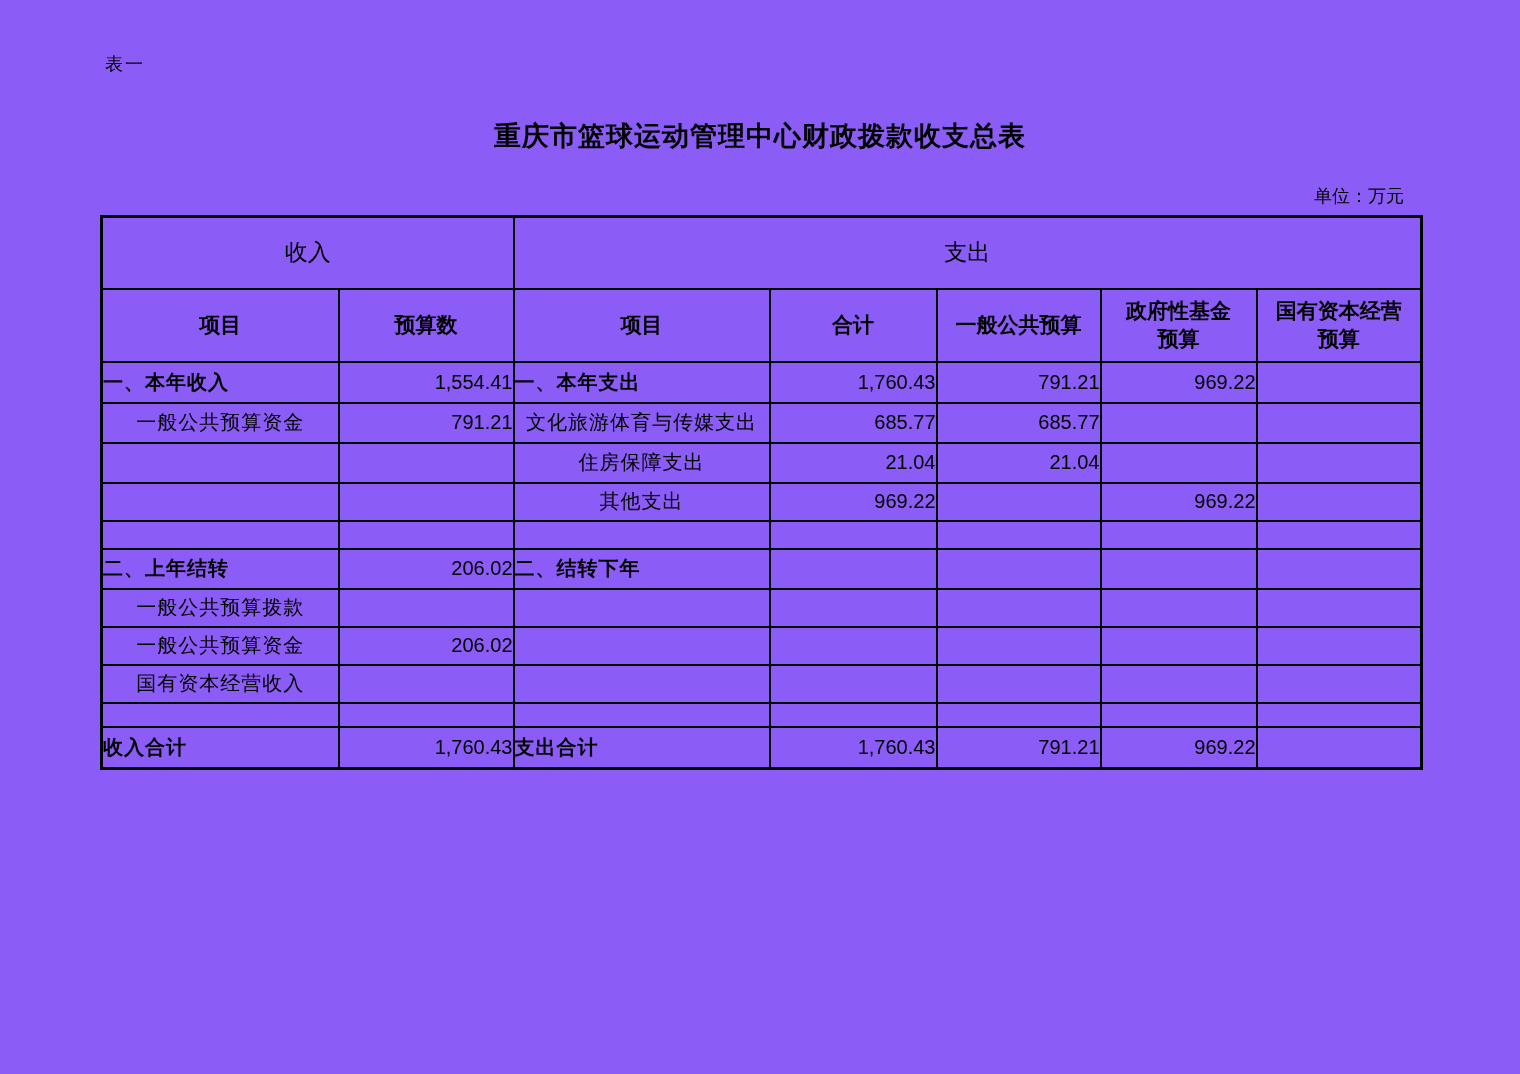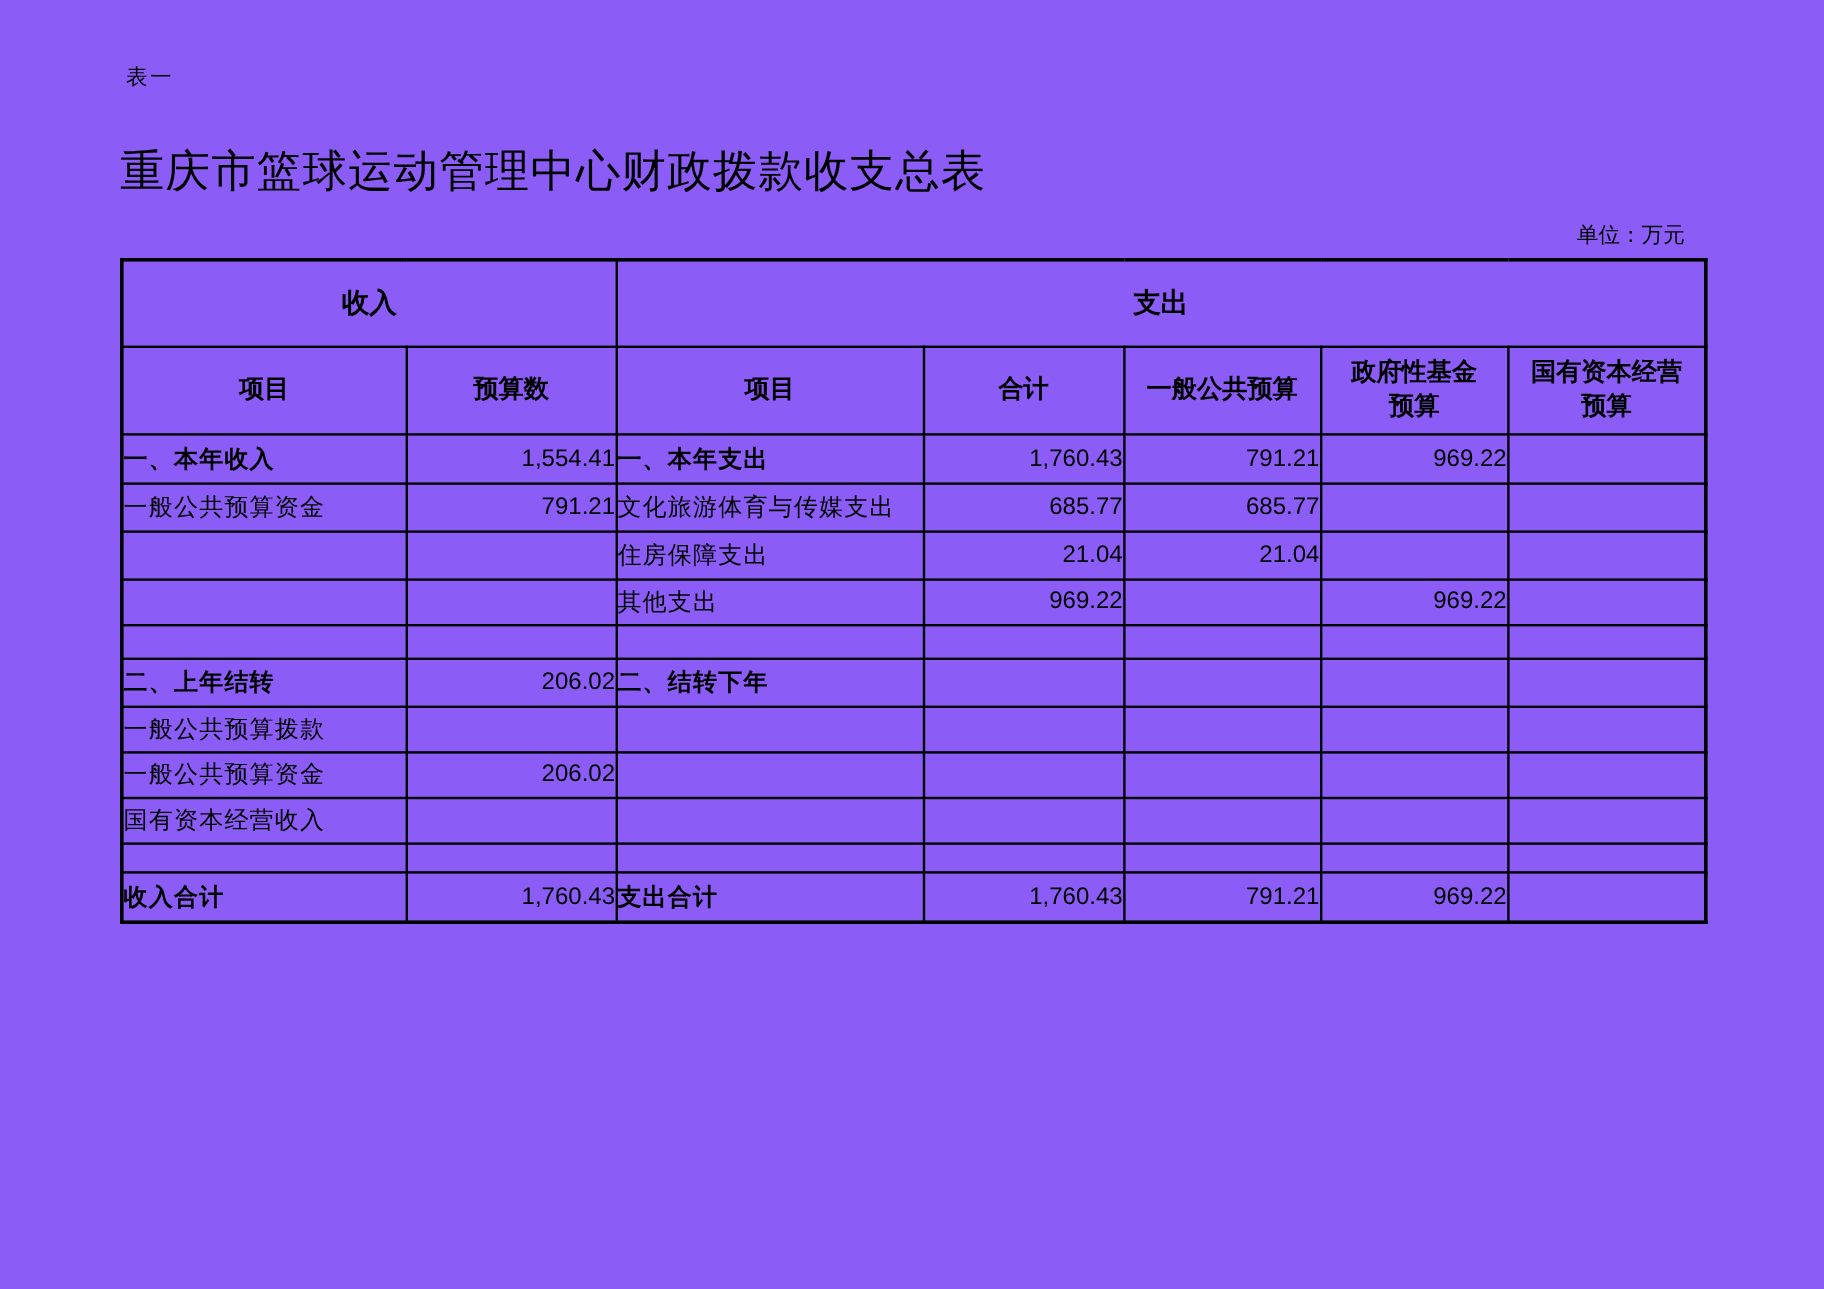--- a/index.html
+++ b/index.html
@@ -17,23 +17,23 @@
     left: 105px;
     top: 52px;
     font-size: 18px;
     letter-spacing: 2px;
   }
   .page-title {
     position: absolute;
     left: 100px;
     top: 118px;
     width: 1320px;
-    text-align: left;
-    font-size: 37px;
-    font-weight: normal;
+    text-align: center;
+    font-size: 27px;
+    font-weight: bold;
     letter-spacing: 1px;
     font-family: "Liberation Serif", serif;
   }
   .unit-label {
     position: absolute;
     left: 84px;
     top: 184px;
     width: 1320px;
     text-align: right;
     font-size: 18px;
@@ -59,34 +59,34 @@
   tr.h41 { height: 41px; }
   tr.h40 { height: 40px; }
   tr.h38 { height: 38px; }
   tr.h28 { height: 28px; }
   tr.h24 { height: 24px; }
   tr.h42 { height: 42px; margin-top: 48px; }
   
   th.ghead {
     font-family: "Liberation Sans", sans-serif;
     font-size: 23px;
-    font-weight: bold;
+    font-weight: normal;
   }
   th.chead {
     font-family: "Liberation Sans", sans-serif;
     font-size: 21px;
     font-weight: bold;
     text-align: center;
     white-space: pre-line;
     line-height: 1.35;
   }
   td.item {
     font-family: "Liberation Serif", serif;
     font-size: 20px;
-    text-align: left;
+    text-align: center;
     padding-left: 5px;
     letter-spacing: 1px;
   }
   td.sec {
     font-family: "Liberation Serif", serif;
     font-size: 20px;
     font-weight: bold;
     text-align: left;
     letter-spacing: 1px;
   }

